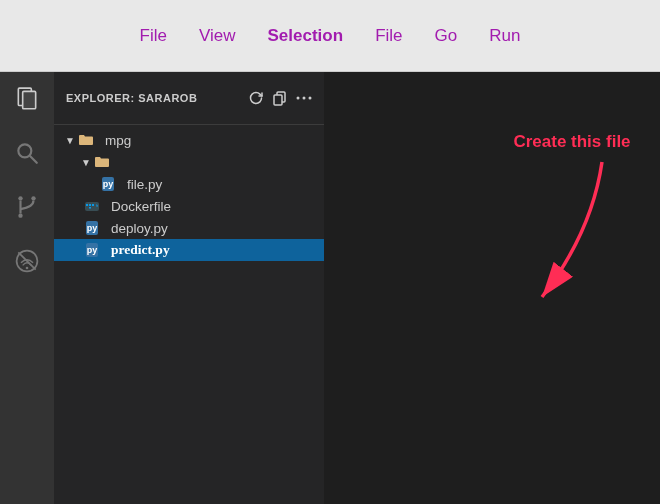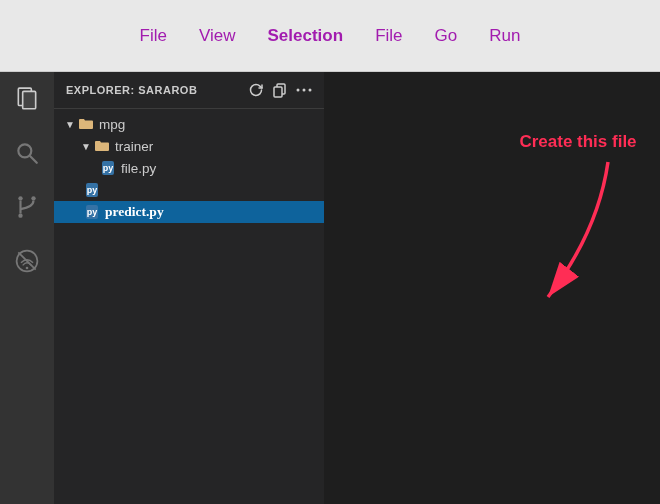--- a/index.html
+++ b/index.html
@@ -71,21 +71,21 @@
       width: 270px;
       background: #252526;
       display: flex;
       flex-direction: column;
     }
 
     .explorer-header {
       display: flex;
       align-items: center;
       justify-content: space-between;
-      padding: 10px 12px;
+      padding: 18px 12px;
       border-bottom: 1px solid #3c3c3c;
     }
     .explorer-title {
       font-size: 11px;
       font-weight: 700;
       color: #cccccc;
       letter-spacing: 0.5px;
       text-transform: uppercase;
     }
     .header-actions {
@@ -127,21 +127,21 @@
     }
     .tree-item .chevron {
       width: 16px;
       display: inline-flex;
       align-items: center;
       justify-content: center;
       font-size: 10px;
       flex-shrink: 0;
     }
     .tree-item .file-icon {
-      margin-right: 5px;
+      margin-right: 11px;
       flex-shrink: 0;
       display: inline-flex;
       align-items: center;
     }
     .tree-item .label {
       flex: 1;
     }
 
     
     .content-area {
@@ -250,63 +250,78 @@
       </div>
 
       <div class="tree-item">
         <span class="indent" style="width:24px;"></span>
         <span class="chevron">▼</span>
         <span class="file-icon">
           <svg width="16" height="16" viewBox="0 0 16 16">
             <path d="M1 4 Q1 3 2 3 L6 3 L7 4.5 L14 4.5 Q15 4.5 15 5.5 L15 12 Q15 13 14 13 L2 13 Q1 13 1 12Z" fill="#dcb67a"></path>
           </svg>
         </span>
-        <span class="label">trainer</span>
       </div>
 
       <div class="tree-item">
         <span class="indent" style="width:46px;"></span>
         <span class="file-icon">
           <svg width="16" height="16" viewBox="0 0 16 16">
             <rect x="2" y="1" width="12" height="14" rx="2" fill="#3572A5"></rect>
             <text x="8" y="11" text-anchor="middle" font-size="9" fill="white" font-weight="bold">py</text>
           </svg>
         </span>
         <span class="label">file.py</span>
       </div>
 
+      <div class="tree-item">
+        <span class="indent" style="width:30px;"></span>
+        <span class="file-icon">
+          <svg width="16" height="16" viewBox="0 0 16 16">
+            <rect x="1" y="4" width="14" height="9" rx="2" fill="#384d54"></rect>
+
+            <rect x="2" y="6" width="2" height="2" rx="0.3" fill="#099cec"></rect>
+            <rect x="5" y="6" width="2" height="2" rx="0.3" fill="#099cec"></rect>
+            <rect x="8" y="6" width="2" height="2" rx="0.3" fill="#099cec"></rect>
+            <rect x="5" y="9" width="2" height="1.5" rx="0.3" fill="#099cec"></rect>
+            <path d="M12 7 Q14 6 13 9" stroke="#099cec" stroke-width="0.8" fill="none"></path>
+          </svg>
+        </span>
+        <span class="label">Dockerfile</span>
+      </div>
 
       <div class="tree-item">
         <span class="indent" style="width:30px;"></span>
         <span class="file-icon">
           <svg width="16" height="16" viewBox="0 0 16 16">
             <rect x="2" y="1" width="12" height="14" rx="2" fill="#3572A5"></rect>
             <text x="8" y="11" text-anchor="middle" font-size="9" fill="white" font-weight="bold">py</text>
           </svg>
         </span>
+        <span class="label">deploy.py</span>
       </div>
 
       <div class="tree-item selected">
         <span class="indent" style="width:30px;"></span>
         <span class="file-icon">
           <svg width="16" height="16" viewBox="0 0 16 16">
             <rect x="2" y="1" width="12" height="14" rx="2" fill="#3572A5"></rect>
             <text x="8" y="11" text-anchor="middle" font-size="9" fill="white" font-weight="bold">py</text>
           </svg>
         </span>
         <span class="label" style="font-weight:600;font-family:Liberation Serif, serif;">predict.py</span>
       </div>
 
 
     </div>
   </div>
 
   <div class="content-area">
 
-    <div style="position:absolute; top:60px; right:22px; pointer-events:none;">
+    <div style="position:absolute; top:60px; right:28px; pointer-events:none;">
       <div style="color:#ff2d55; font-size:17px; font-weight:700; text-align:center; font-family: -apple-system, sans-serif;">Create this file</div>
       
       <svg width="120" height="160" viewBox="0 0 120 160">
         <defs>
           <marker id="arrowhead" markerWidth="10" markerHeight="7" refX="10" refY="3.5" orient="auto">
             <polygon points="0 0, 10 3.5, 0 7" fill="#ff2d55"></polygon>
           </marker>
         </defs>
         <path d="M90,10 Q80,80 30,145" stroke="#ff2d55" stroke-width="3.5" fill="none" marker-end="url(#arrowhead)"></path>
       </svg>

